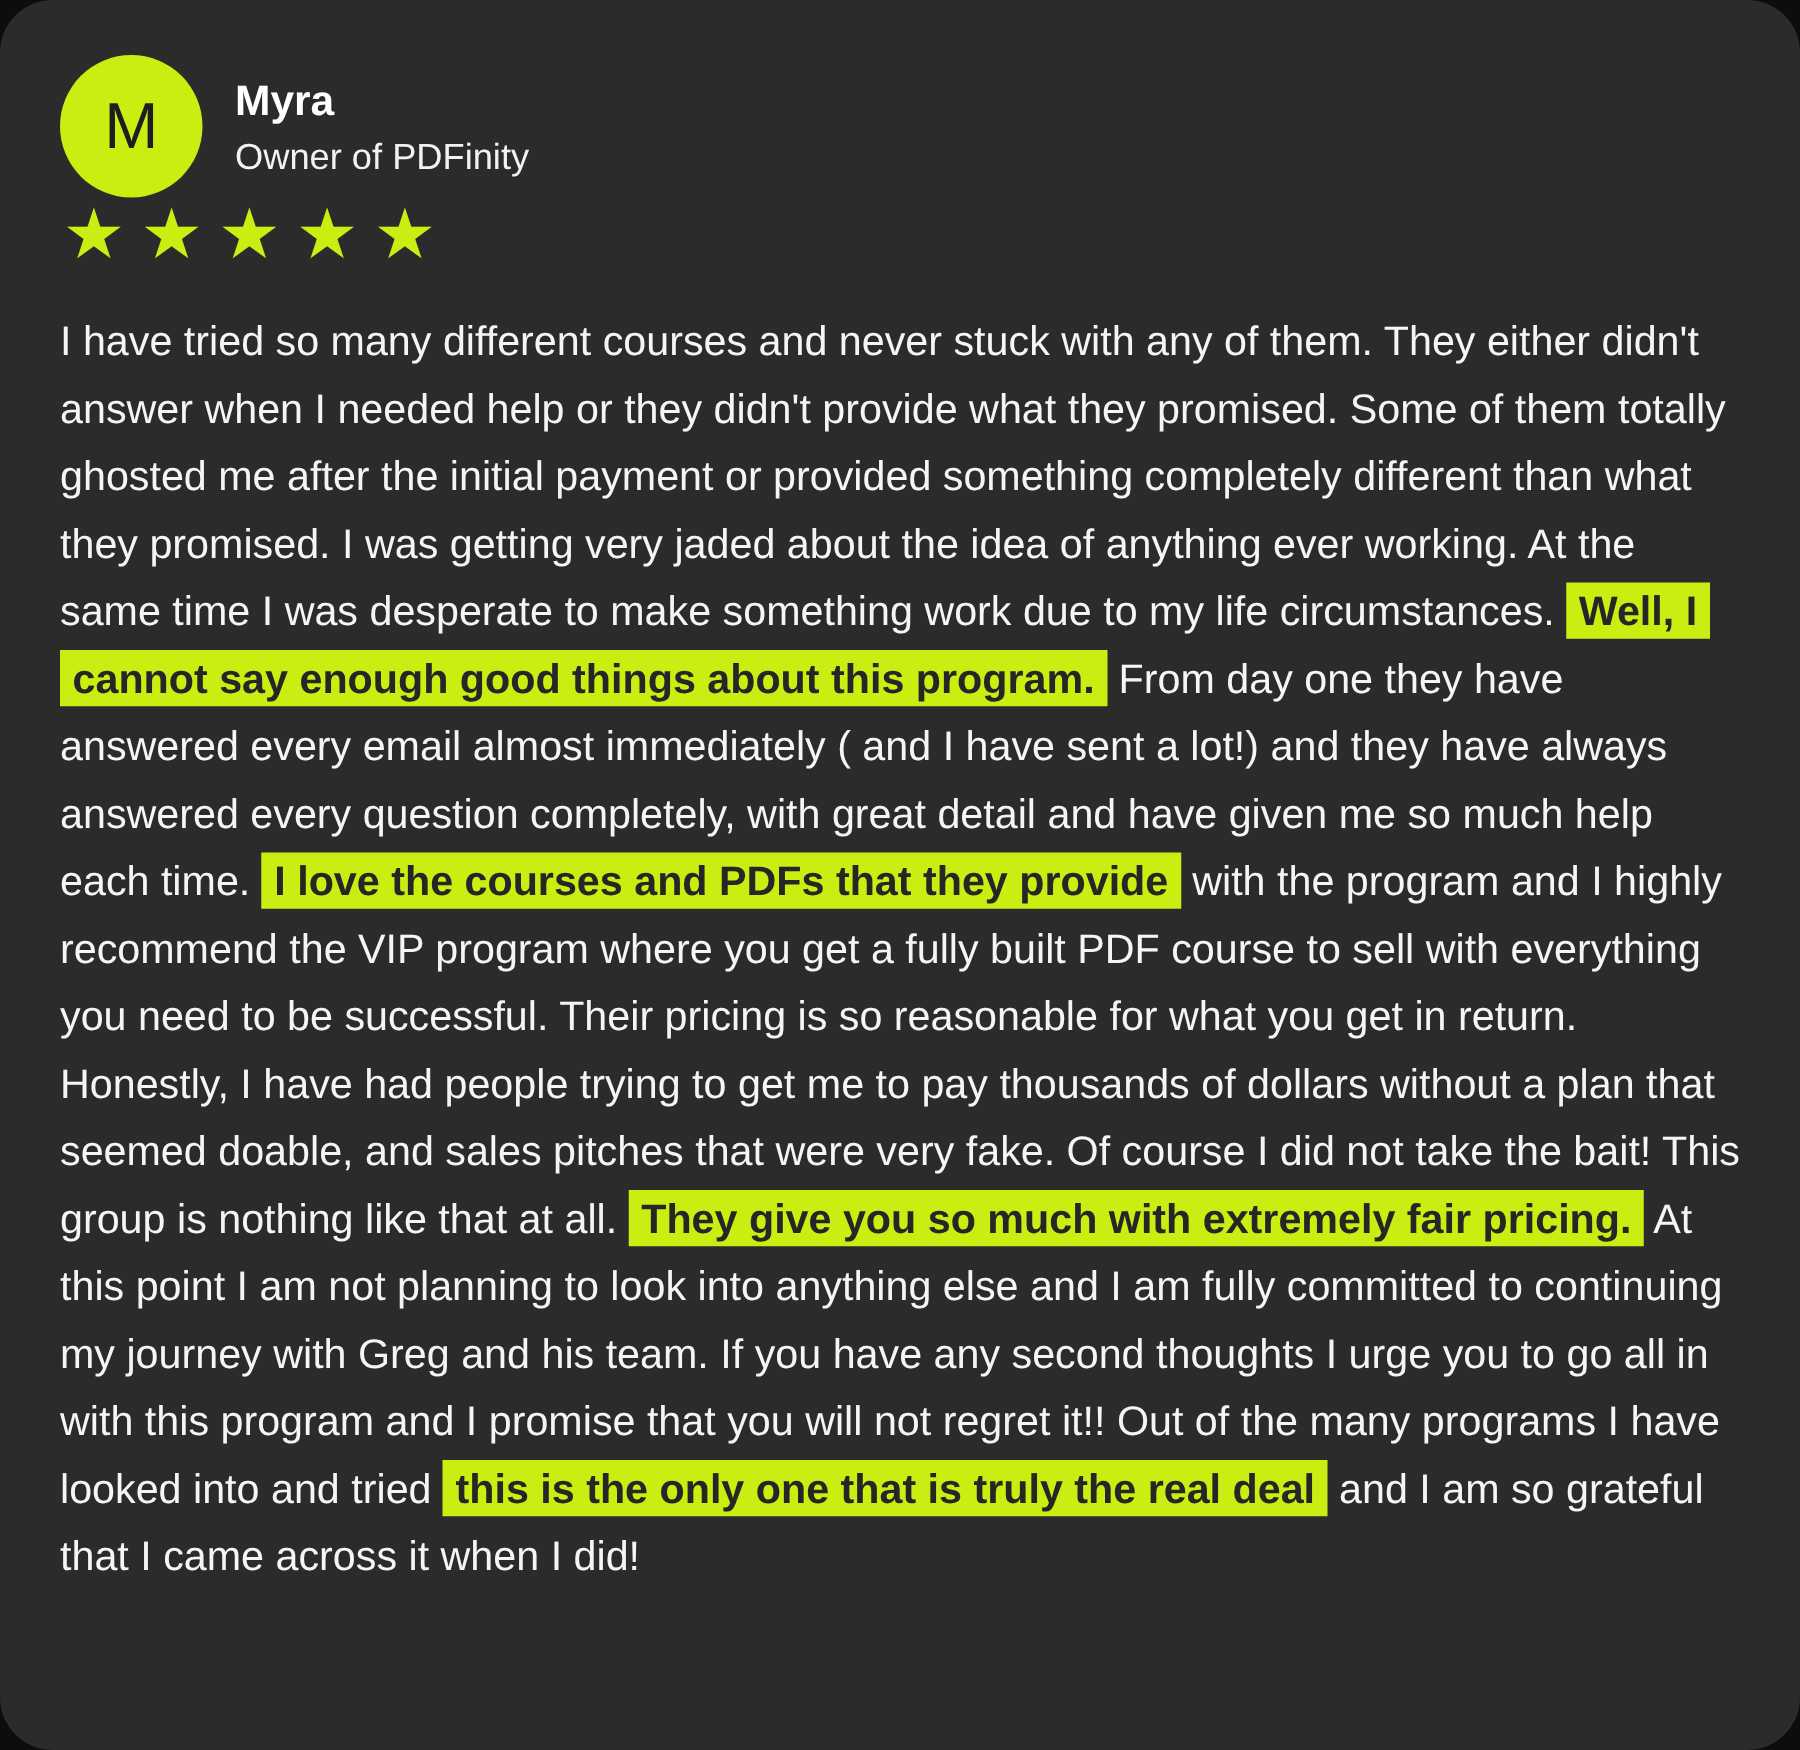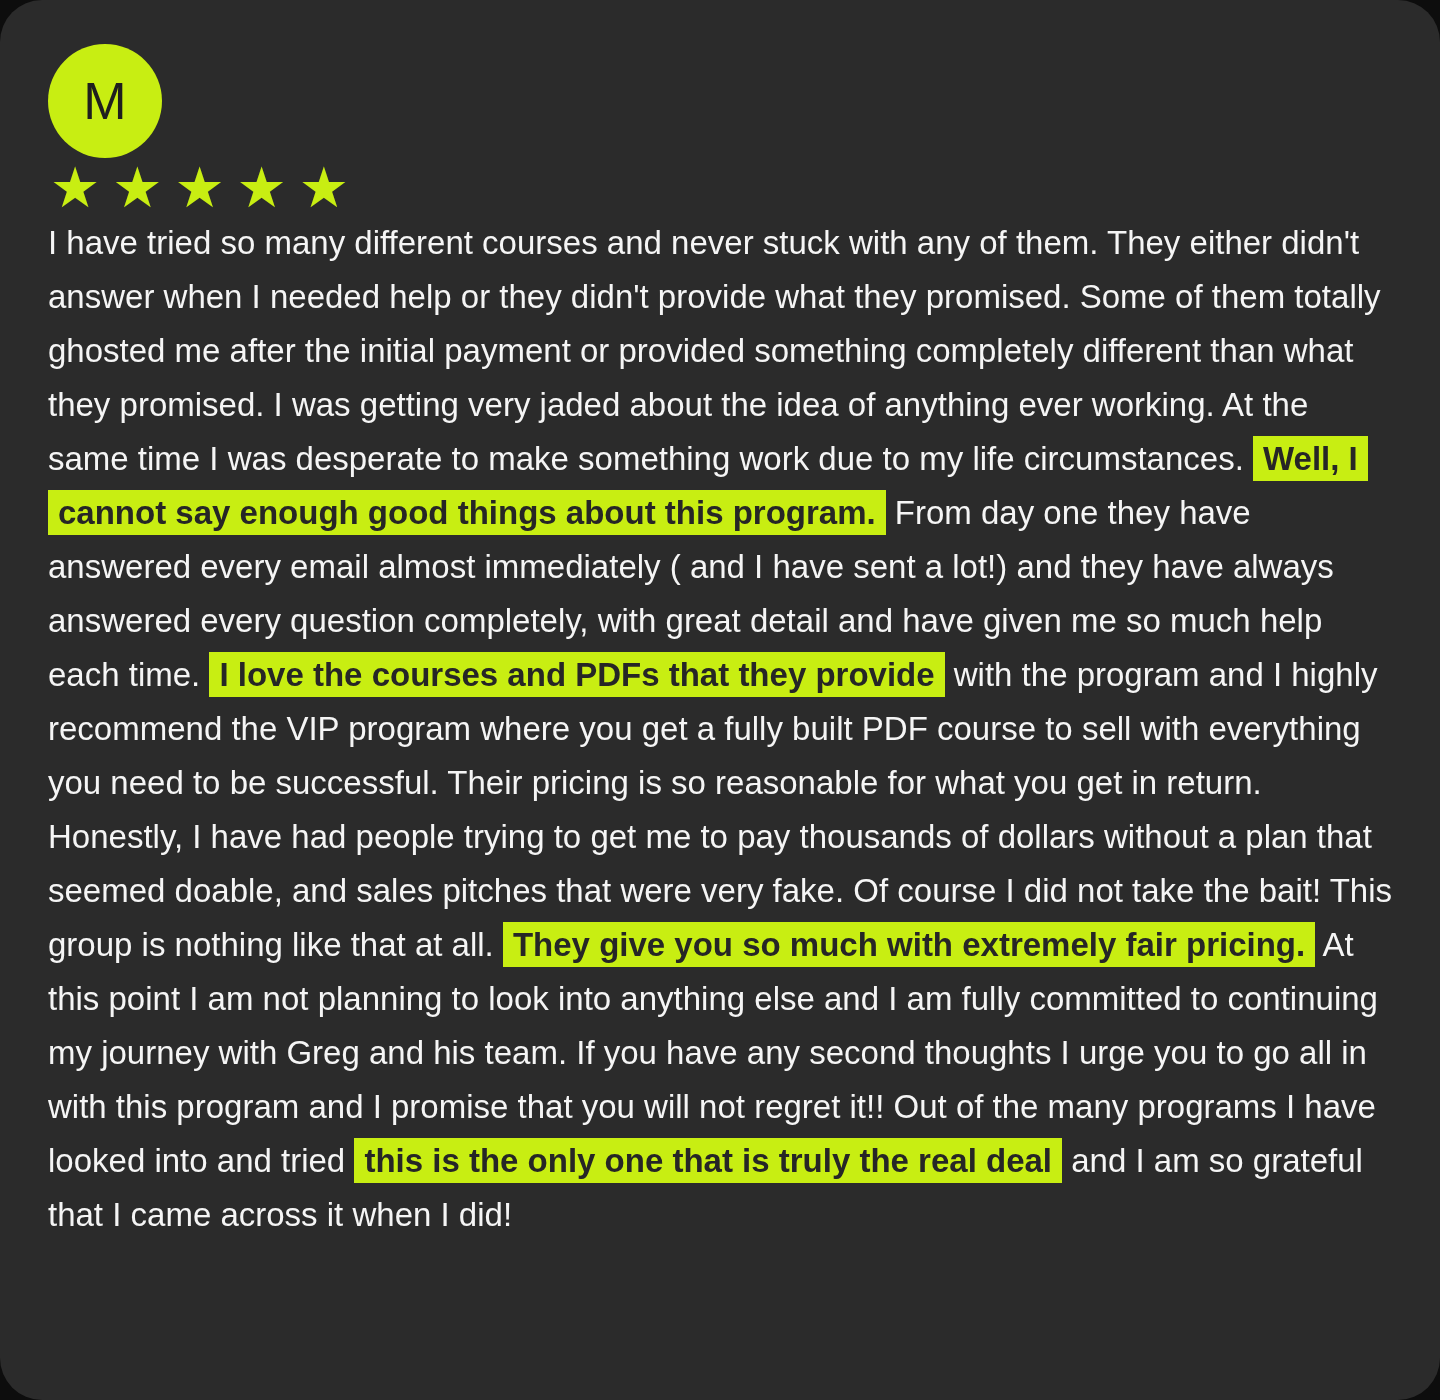--- a/index.html
+++ b/index.html
@@ -67,20 +67,21 @@
   .stars{
     margin-top:2px;
     margin-left:2px;
     color: var(--accent);
     font-size:56px;
     line-height:1;
     letter-spacing:12px;
     font-family:"DejaVu Sans", sans-serif;
   }
   .review-text{
+    margin-top:30px;
     color: var(--text);
     font-size:33px;
     font-weight:400;
     line-height:54px;
     width:1344px;
   }
   .review-text mark{
     background: var(--accent);
     color: var(--dark-on-accent);
     font-weight:700;
@@ -90,18 +91,22 @@
   }
 </style>
 </head>
 <body>
 
 <div class="card">
   <div class="header">
     <div class="avatar">
       <span class="avatar-initial">M</span>
     </div>
+    <div class="reviewer">
+      <div class="reviewer-name">Myra</div>
+      <div class="reviewer-title">Owner of PDFinity</div>
+    </div>
   </div>
 
   <div class="stars">★★★★★</div>
 
   <div class="review-text"><span>I have tried so many different courses and never stuck with any of them. They either didn't answer when I needed help or they didn't provide what they promised. Some of them totally ghosted me after the initial payment or provided something completely different than what they promised. I was getting very jaded about the idea of anything ever working. At the same time I was desperate to make something work due to my life circumstances. </span><mark>Well, I cannot say enough good things about this program.</mark><span> From day one they have answered every email almost immediately ( and I have sent a lot!) and they have always answered every question completely, with great detail and have given me so much help each time. </span><mark>I love the courses and PDFs that they provide</mark><span> with the program and I highly recommend the VIP program where you get a fully built PDF course to sell with everything you need to be successful. Their pricing is so reasonable for what you get in return. Honestly, I have had people trying to get me to pay thousands of dollars without a plan that seemed doable, and sales pitches that were very fake. Of course I did not take the bait! This group is nothing like that at all. </span><mark>They give you so much with extremely fair pricing.</mark><span> At this point I am not planning to look into anything else and I am fully committed to continuing my journey with Greg and his team. If you have any second thoughts I urge you to go all in with this program and I promise that you will not regret it!! Out of the many programs I have looked into and tried </span><mark>this is the only one that is truly the real deal</mark><span> and I am so grateful that I came across it when I did!</span></div>
 </div>
 
 </body></html>

